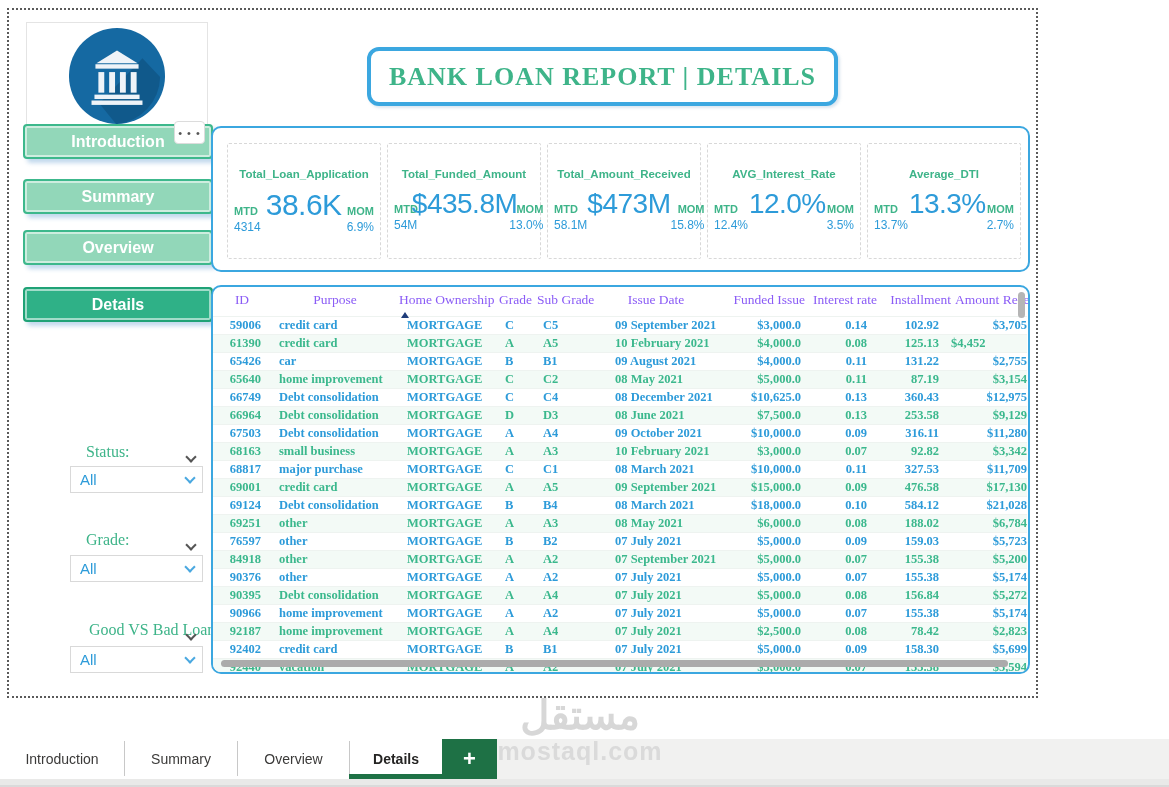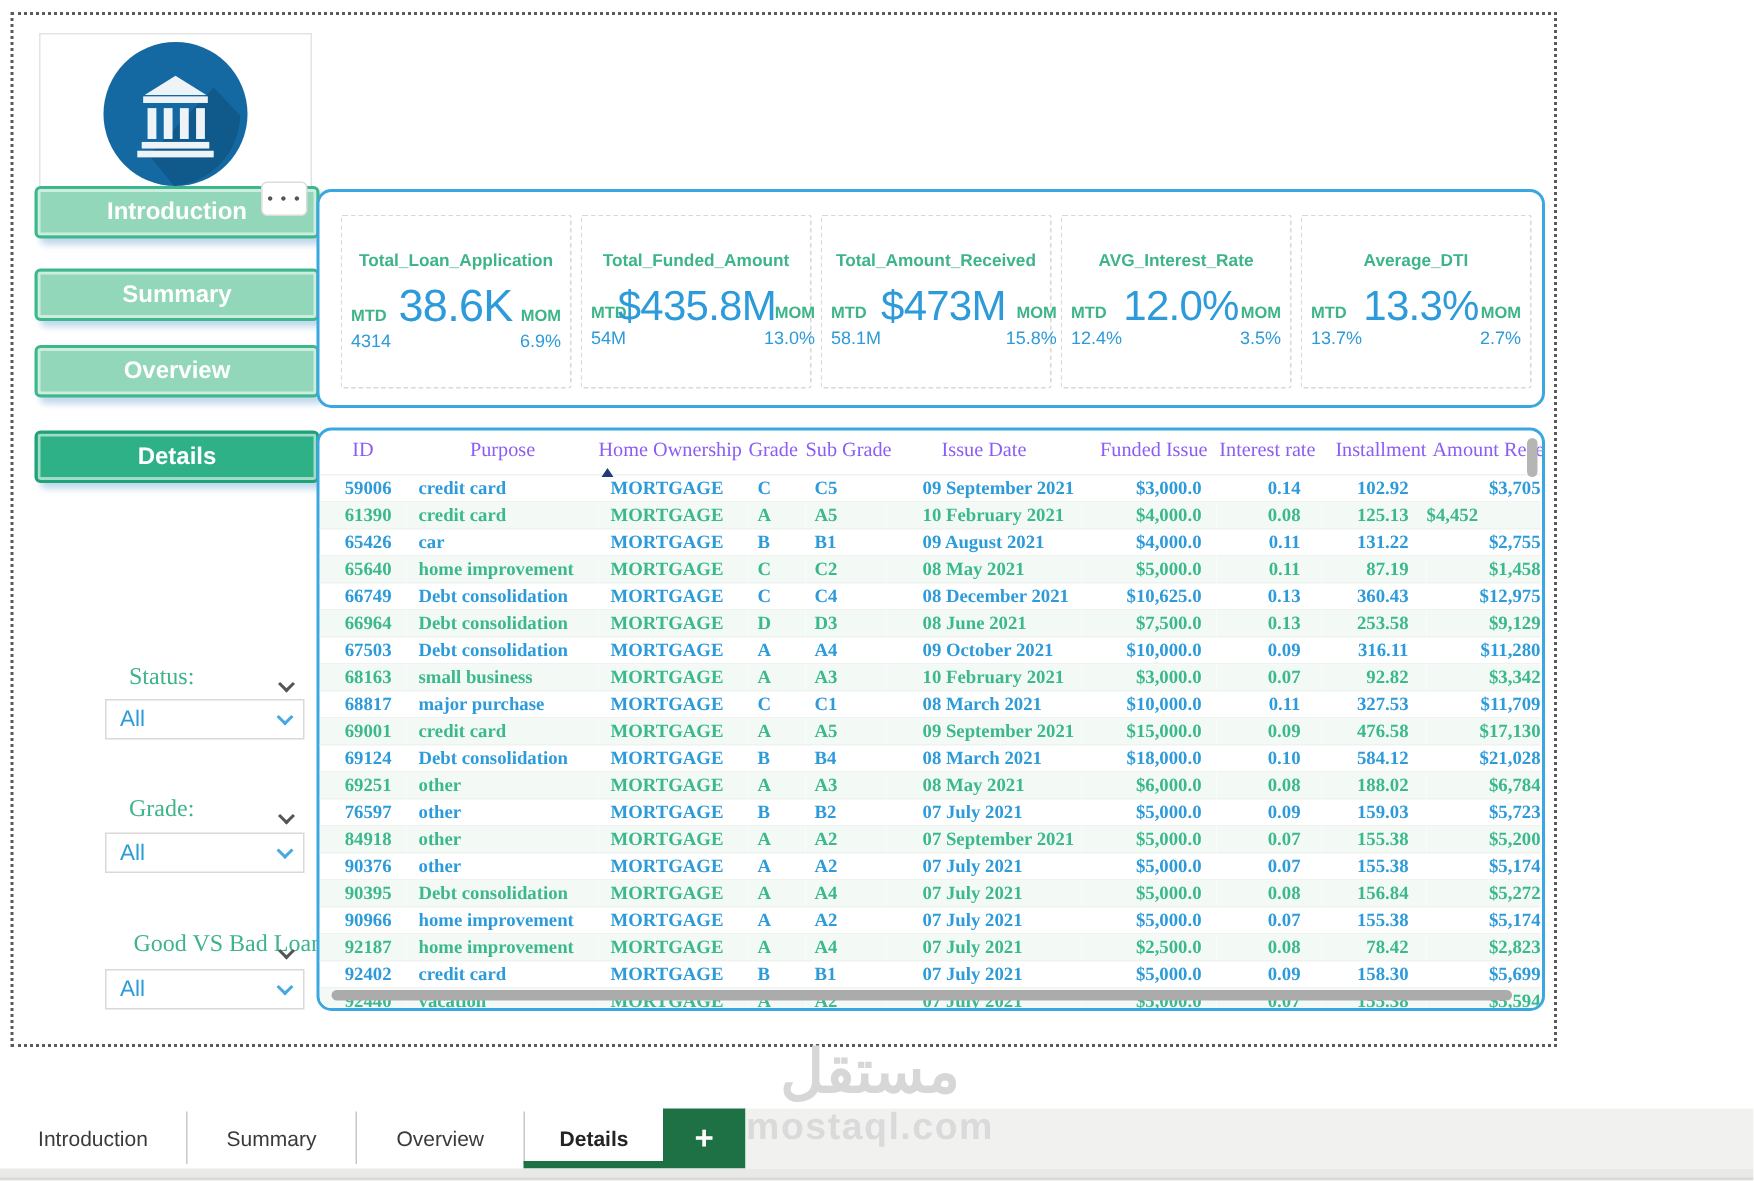--- a/index.html
+++ b/index.html
@@ -146,20 +146,23 @@
       <span class="chev blue" style="margin-top:-4px;"></span>
     </div>
 
     <div class="filter-label" style="left:80px; top:611px;">Good VS Bad Loan:</div>
     <div class="filter-caret-dark" style="left:178px; top:615px;"><span class="chev"></span></div>
     <div class="filter-box" style="left:61px; top:636px;">
       <span class="filter-value">All</span>
       <span class="chev blue" style="margin-top:-4px;"></span>
     </div>
 
+    <div class="title-box" style="left:358px; top:37px;">
+      <span class="title-text">BANK LOAN REPORT | DETAILS</span>
+    </div>
 
     <div class="kpi-panel" style="left:202px; top:116px;">
       <div class="kpi-card" style="left:14px;">
         <div class="kpi-title">Total_Loan_Application</div>
         <div class="kpi-row">
           <div class="kpi-side">
               <span class="lab">MTD</span>
               <span class="val">4314</span>
             </div>
           <div class="kpi-value" style="font-size:30px;">38.6K</div>
@@ -295,21 +298,21 @@
             <tr class="row-green">
               <td style="text-align: right; padding: 0px 10px 0px 0px;">65640</td>
               <td style="text-align: left; padding: 0px 0px 0px 8px;">home improvement</td>
               <td style="text-align: left; padding: 0px 0px 0px 8px;">MORTGAGE</td>
               <td style="text-align: left; padding: 0px 0px 0px 6px;">C</td>
               <td style="text-align: left; padding: 0px 0px 0px 6px;">C2</td>
               <td style="text-align: left; padding: 0px 0px 0px 24px;">08 May 2021</td>
               <td style="text-align: right; padding: 0px 10px 0px 0px;">$5,000.0</td>
               <td style="text-align: right; padding: 0px 14px 0px 0px;">0.11</td>
               <td style="text-align: right; padding: 0px 12px 0px 0px;">87.19</td>
-              <td style="text-align: right; padding: 0px;">$1,458</td>
+              <td style="text-align: right; padding: 0px;">$3,154</td>
             </tr>
             <tr class="row-blue">
               <td style="text-align: right; padding: 0px 10px 0px 0px;">66749</td>
               <td style="text-align: left; padding: 0px 0px 0px 8px;">Debt consolidation</td>
               <td style="text-align: left; padding: 0px 0px 0px 8px;">MORTGAGE</td>
               <td style="text-align: left; padding: 0px 0px 0px 6px;">C</td>
               <td style="text-align: left; padding: 0px 0px 0px 6px;">C4</td>
               <td style="text-align: left; padding: 0px 0px 0px 24px;">08 December 2021</td>
               <td style="text-align: right; padding: 0px 10px 0px 0px;">$10,625.0</td>
               <td style="text-align: right; padding: 0px 14px 0px 0px;">0.13</td>

